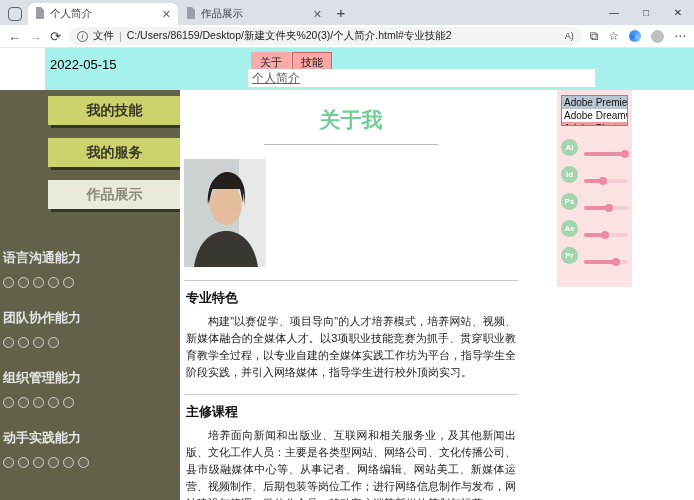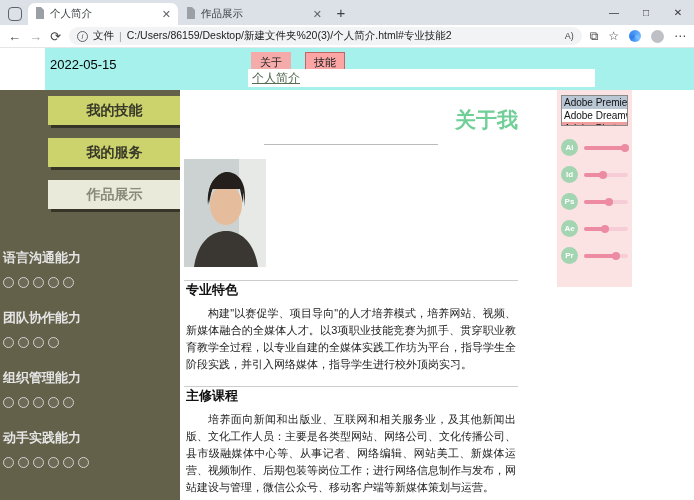--- a/index.html
+++ b/index.html
@@ -28,21 +28,21 @@
   .url { white-space:nowrap; overflow:hidden; text-overflow:ellipsis; flex:1; }
   .read { font-size:9px; color:#444; flex:0 0 auto; }
   .right-ics { display:flex; align-items:center; gap:10px; font-size:12px; color:#454545; }
   .copilot { width:12px; height:12px; border-radius:50%; background:conic-gradient(#4e9af5,#7cc0ff,#2b7de9,#4e9af5); }
   .avatar { width:13px; height:13px; border-radius:50%; background:#bdc1c6; }
 
   
   .page { height:452px; background:#fff; }
   .cyan { margin-left:45px; height:42px; background:#a6f1ec; position:relative; }
   .date { position:absolute; left:5px; top:9px; font-size:13px; color:#000; }
-  .navtabs { position:absolute; left:206px; top:4px; display:flex; gap:14px; }
+  .navtabs { position:absolute; left:206px; top:4px; display:flex; gap:1px; }
   .ptab { font-size:11px; padding:2px 8px; background:#f6abab; border:1px solid #f6abab; color:#222; cursor:pointer; }
   .ptab.active { background:#fca5a5; border:1px solid #c06565; }
   .linkstrip { position:absolute; left:203px; top:21px; width:347px; height:18px; background:#fff; display:flex; align-items:center; padding-left:4px; }
   .plink { font-size:12px; color:#556b55; text-decoration:underline; }
 
   .bodydark { display:flex; height:410px; background:#63614a; overflow:hidden; }
   .leftcol { width:180px; flex:0 0 auto; padding-top:6px; }
   .lbtn { display:block; width:133px; height:29px; margin:0 0 13px 48px; background:#ccd36d; border:none; box-shadow:3px 3px 0 rgba(0,0,0,.45); font-size:14px; font-weight:bold; color:#3a3a2a; cursor:pointer; }
   .lbtn.alt { background:#e9ead9; color:#8a8a7a; }
   .abilities { margin-top:40px; padding-left:3px; }
@@ -50,36 +50,36 @@
   .ab-label { font-size:13px; font-weight:bold; color:#e5e5e5; margin-bottom:7px; }
   .dot { display:inline-block; width:11px; height:11px; border:1px solid #d2d2d2; border-radius:50%; margin-right:4px; background:rgba(255,255,255,.06); }
 
   .mainwhite { flex:1; background:#fff; position:relative; }
   .pinkpanel { position:absolute; top:0; right:62px; width:75px; height:197px; background:#fbe3e3; padding:5px 4px; }
   .listbox { background:#fff; border:1px solid #8a8a8a; height:31px; overflow:hidden; font-size:10px; color:#111; }
   .opt { height:13px; line-height:13px; padding:0 2px; white-space:nowrap; overflow:hidden; cursor:default; }
   .opt.sel { background:#b9c6d4; }
   .opt.red { background:#ef9d9d; }
   .sliders { margin-top:13px; }
-  .srow { display:flex; align-items:center; gap:6px; margin-bottom:10px; }
+  .srow { display:flex; align-items:flex-end; gap:6px; margin-bottom:10px; }
   .badge { width:17px; height:17px; border-radius:50%; background:#a3d5b2; color:#fff; font-size:8px; font-weight:bold; display:flex; align-items:center; justify-content:center; flex:0 0 auto; }
   .track { position:relative; flex:1; height:4px; background:#f6cdd6; border-radius:3px; }
   .fill { position:absolute; left:0; top:0; height:4px; background:#ec8ba1; border-radius:3px; }
   .knob { position:absolute; right:-3px; top:-2px; width:8px; height:8px; border-radius:50%; background:#ec8ba1; }
 
   .content { margin:0 170px 0 0; padding:0 6px 0 4px; }
-  .title { margin-top:16px; text-align:right; font-size:21px; font-weight:bold; color:#6fcf97; }
+  .title { margin-top:16px; text-align:center; font-size:21px; font-weight:bold; color:#6fcf97; }
   .titlehr { border:none; border-top:1px solid #bbb; width:52%; margin:10px auto 0 auto; }
   .profilerow { display:flex; gap:8px; margin-top:14px; }
   .photo { width:82px; height:108px; flex:0 0 auto; }
   .infotable { border-collapse:collapse; margin-top:16px; height:86px; }
   .infotable td { border:1px solid #555; font-size:11px; font-weight:bold; color:#111; padding:4px 6px; vertical-align:middle; }
   .td-l { width:102px; }
   .td-r { width:140px; }
-  .sec { margin-top:13px; border-top:1px solid #ccc; }
+  .sec { margin-top:13px; border-top:1px solid #ccc; padding-top:8px; }
   .sec h2 { font-size:13px; color:#111; margin:0 0 6px 2px; }
   .sec p { font-size:11px; color:#222; line-height:1.55; text-indent:2em; text-align:justify; margin:0 2px; }
 </style>
 </head>
 <body>
 
 <div class="window">
 
   <div class="tabbar">
     <div class="tb-search"></div>

